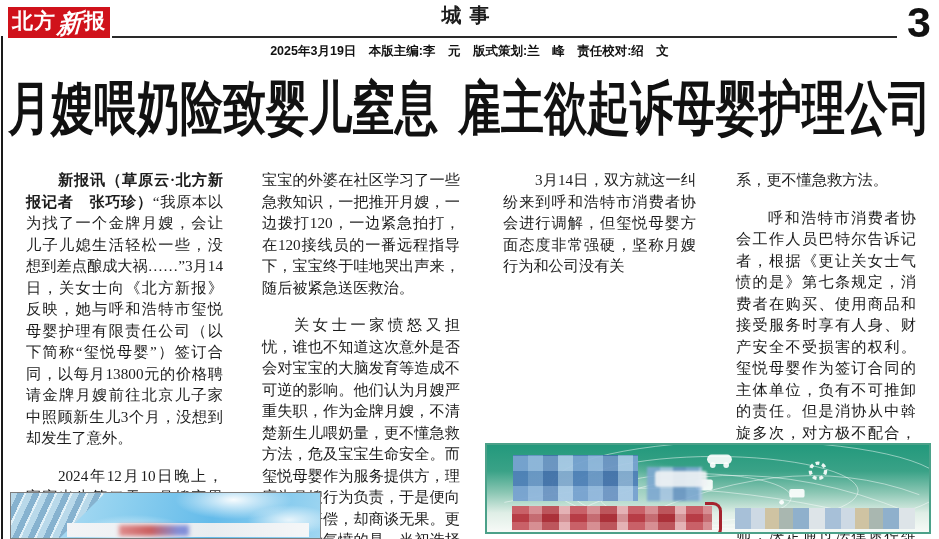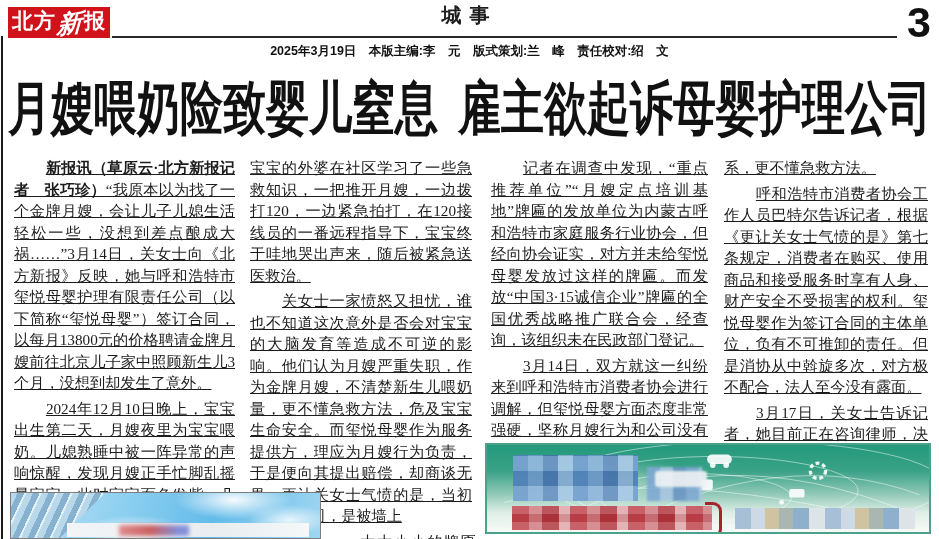--- a/index.html
+++ b/index.html
@@ -27,21 +27,21 @@
         font-size:43px;font-weight:900;color:#111;
         transform:scaleY(1.35);transform-origin:top left;}
 
   
   .col{position:absolute;top:153px;font-size:15.2px;line-height:21.5px;
        text-align:justify;text-justify:inter-ideograph;}
   .c1{left:10px;width:229px;}
   .c2{left:246px;width:230px;}
   .c3{left:487px;width:225px;}
   .c4{left:720px;width:212px;}
-  .col p{margin:4px;text-decoration:underline;}
+  .col p{margin:16px;}
   .ind{text-indent:2.1em;}
   .lead{font-weight:bold;}
   .wrap-narrow{width:116px;margin-left:auto;text-align:justify;}
 
   
   .photo-sky{position:absolute;left:10px;top:492px;width:311px;height:47px;
      border:1px solid #7d7d7d;box-sizing:border-box;overflow:hidden;
      background:
        radial-gradient(ellipse 90px 30px at 72% 15%, rgba(255,255,255,.95), rgba(255,255,255,0) 65%),
        radial-gradient(ellipse 70px 25px at 90% 60%, rgba(255,255,255,.8), rgba(255,255,255,0) 60%),
@@ -106,21 +106,20 @@
     <p class="ind">2024年12月10日晚上，宝宝出生第二天，月嫂夜里为宝宝喂奶。儿媳熟睡中被一阵异常的声响惊醒，发现月嫂正手忙脚乱摇晃宝宝，此时宝宝面色发紫，几近窒息。幸亏</p>
   </div>
 
   <div class="col c2">
     <p>宝宝的外婆在社区学习了一些急救知识，一把推开月嫂，一边拨打120，一边紧急拍打，在120接线员的一番远程指导下，宝宝终于哇地哭出声来，随后被紧急送医救治。</p>
     <p class="ind">关女士一家愤怒又担忧，谁也不知道这次意外是否会对宝宝的大脑发育等造成不可逆的影响。他们认为月嫂严重失职，作为金牌月嫂，不清楚新生儿喂奶量，更不懂急救方法，危及宝宝生命安全。而玺悦母婴作为服务提供方，理应为月嫂行为负责，于是便向其提出赔偿，却商谈无果。更让关女士气愤的是，当初选择该公司，是被墙上</p>
     <div class="wrap-narrow">大大小小的牌匾以及锦旗所吸引，事后才知道</div>
   </div>
 
   <div class="col c3">
-    <p class="ind">记者在调查中发现，“重点推荐单位”“月嫂定点培训基地”牌匾的发放单位为内蒙古呼和浩特市家庭服务行业协会，但经向协会证实，对方并未给玺悦母婴发放过这样的牌匾。而发放“中国3·15诚信企业”牌匾的全国优秀战略推广联合会，经查询，该组织未在民政部门登记。</p>
     <p class="ind">3月14日，双方就这一纠纷来到呼和浩特市消费者协会进行调解，但玺悦母婴方面态度非常强硬，坚称月嫂行为和公司没有关</p>
   </div>
 
   <div class="col c4">
     <p>系，更不懂急救方法。</p>
     <p class="ind">呼和浩特市消费者协会工作人员巴特尔告诉记者，根据《更让关女士气愤的是》第七条规定，消费者在购买、使用商品和接受服务时享有人身、财产安全不受损害的权利。玺悦母婴作为签订合同的主体单位，负有不可推卸的责任。但是消协从中斡旋多次，对方极不配合，法人至今没有露面。</p>
     <p class="ind">3月17日，关女士告诉记者，她目前正在咨询律师，决定通过法律途径维权。</p>
   </div>
 
   <div class="photo-sky">

